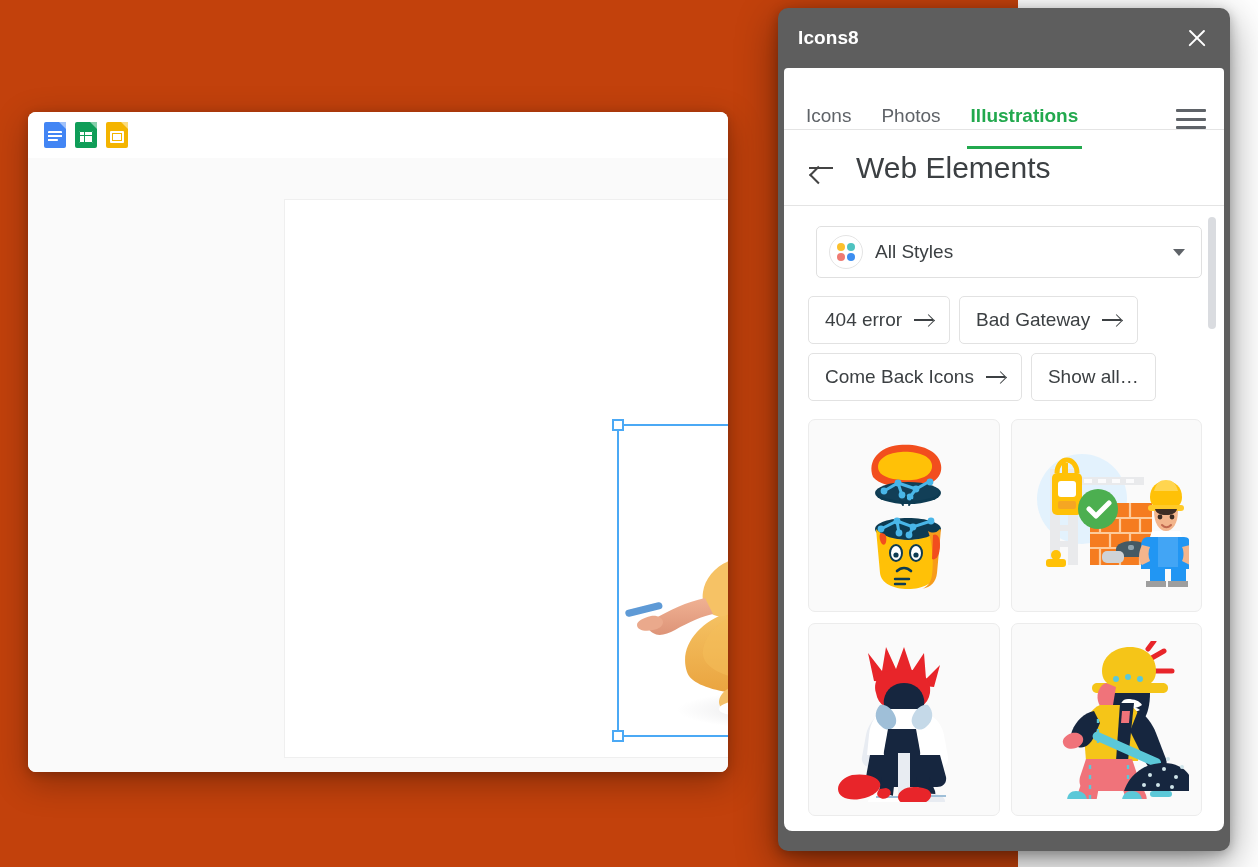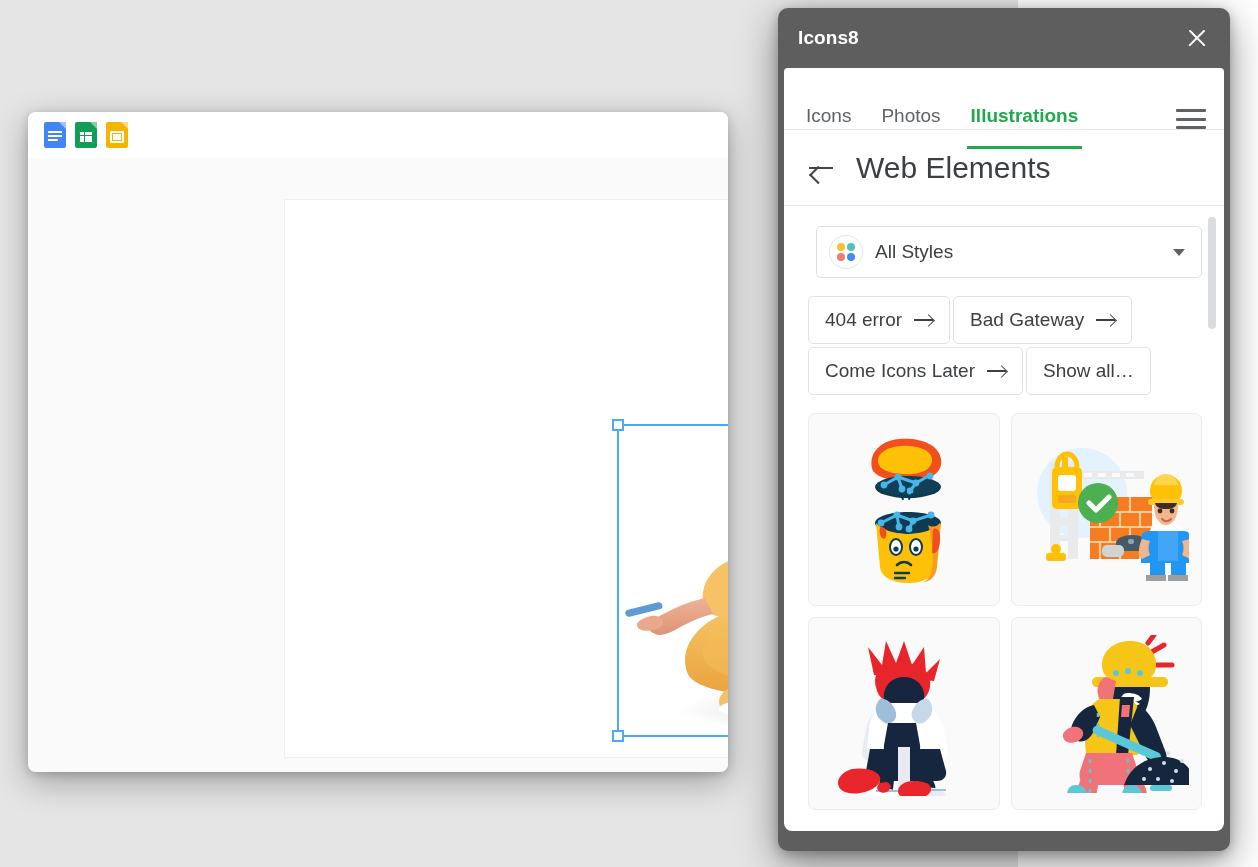--- a/index.html
+++ b/index.html
@@ -2,21 +2,21 @@
 <html><head>
 <meta charset="utf-8">
 <style>
   * { box-sizing: border-box; margin: 0; padding: 0; }
   html, body {
     width: 1258px; height: 867px;
     background: #ffffff;
     font-family: "Liberation Sans", sans-serif;
     overflow: hidden;
   }
-  #stage { position: relative; width: 1018px; height: 867px; background: #e5e5e5; }
+  #stage { position: relative; width: 1018px; height: 867px; background: #c2410c; }
 
   
   #doc-window {
     position: absolute;
     left: 28px; top: 112px;
     width: 700px; height: 660px;
     background: #ffffff;
     border-radius: 8px 8px 8px 8px;
     box-shadow: 0 10px 34px rgba(0,0,0,0.30), 0 2px 10px rgba(0,0,0,0.18);
     overflow: hidden;
@@ -212,21 +212,21 @@
   #caret {
     margin-left: auto;
     width: 0; height: 0;
     border-left: 6.5px solid transparent;
     border-right: 6.5px solid transparent;
     border-top: 7.5px solid #5f6368;
   }
 
   
   #chips {
-    display: flex; flex-wrap: wrap; gap: 3px;
+    display: flex; flex-wrap: wrap; gap: 9px;
     margin-top: 18px;
   }
   .chip {
     height: 48px; border: 1px solid #e2e2e2; border-radius: 5px;
     display: inline-flex; align-items: center; gap: 12px;
     padding: 0 16px; background: #fff; cursor: pointer;
     font-size: 19px; color: #3c4043; white-space: nowrap;
   }
   .chip .arr { position: relative; width: 19px; height: 14px; flex: none; }
   .chip .arr::before {
@@ -424,21 +424,21 @@
         <div id="chips">
           <span class="chip">
             <span>404 error</span>
             <span class="arr"></span>
           </span>
           <span class="chip">
             <span>Bad Gateway</span>
             <span class="arr"></span>
           </span>
           <span class="chip">
-            <span>Come Icons Later</span>
+            <span>Come Back Icons</span>
             <span class="arr"></span>
           </span>
           <span class="chip">
             <span>Show all…</span>
           </span>
         </div>
 
         <div id="grid">
 
           <div class="card">

